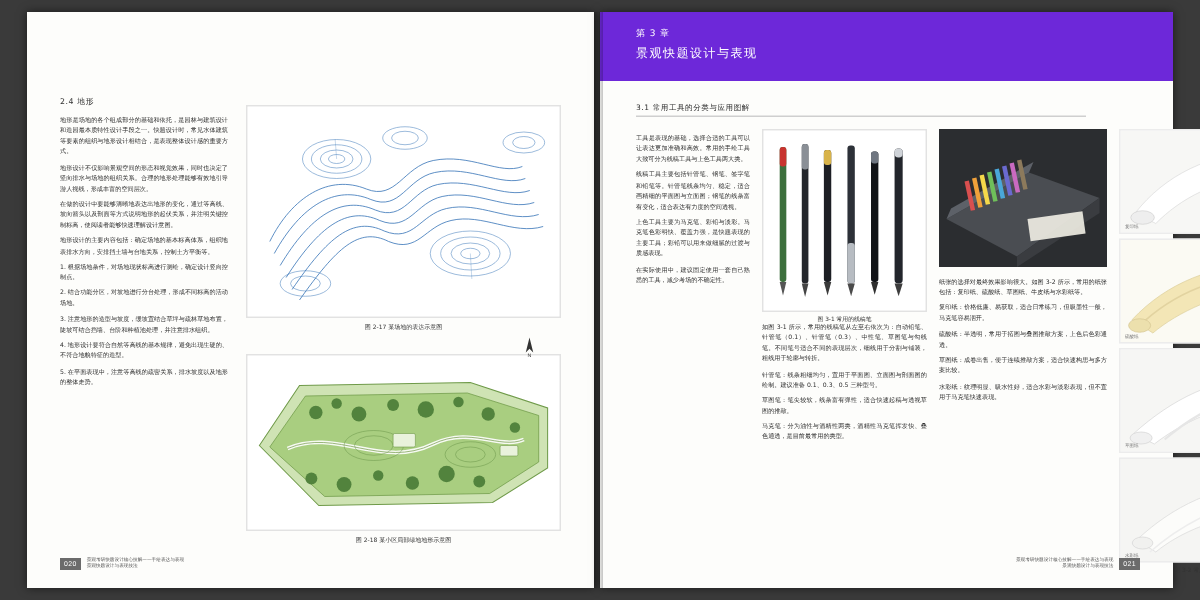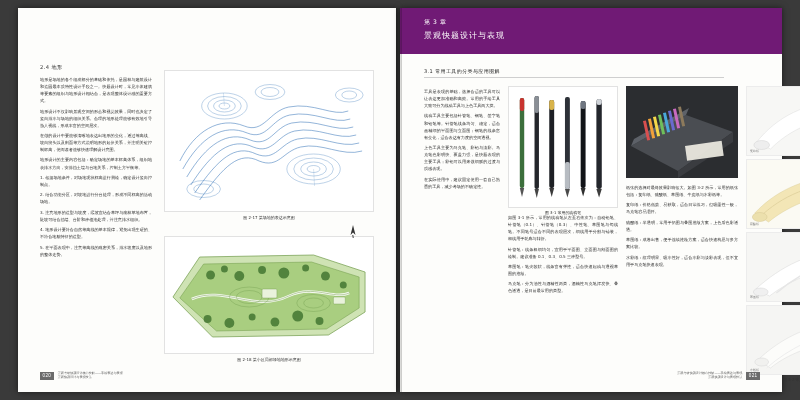--- a/index.html
+++ b/index.html
@@ -16,21 +16,21 @@
   .para{font-size:4.1px;line-height:1.72;color:#2d2d2d;text-align:justify;margin:0 0 3.4px 0;}
   .fig-wrap{position:absolute;}
   .fig-cap{font-size:4px;color:#333;text-align:center;margin-top:2.5px;}
   .fig-box{background:#fff;border:0.4px solid #e2e2e2;overflow:hidden;position:relative;}
   .footer-left{position:absolute;left:22px;bottom:12px;display:flex;align-items:flex-end;gap:4px;}
   .folio{background:#6b6b6b;color:#fff;font-size:4.6px;padding:1.6px 2.6px;letter-spacing:.3px;}
   .footer-txt{font-size:3.1px;line-height:1.5;color:#555;}
   .footer-right{position:absolute;right:22px;bottom:12px;display:flex;align-items:flex-end;gap:4px;}
 
   
-  .rp-band{position:absolute;left:0;top:0;width:100%;height:46px;background:#701a75;}
+  .rp-band{position:absolute;left:0;top:0;width:100%;height:46px;background:#6d28d9;}
   .rp-band .ch-no{position:absolute;left:24px;top:10px;color:#fff;font-size:6px;letter-spacing:.6px;}
   .rp-band .ch-ti{position:absolute;left:24px;top:22px;color:#fff;font-size:8px;letter-spacing:1px;}
   .sec-title{position:absolute;left:24px;top:60px;font-size:5px;color:#2b2b2b;letter-spacing:.4px;}
   .sec-rule{position:absolute;left:24px;top:69px;width:300px;height:.5px;background:#cfcfcf;}
   .rcol{position:absolute;font-size:4.1px;line-height:1.72;color:#2d2d2d;text-align:justify;}
   .small-cap{font-size:3.9px;color:#333;text-align:center;margin-top:2px;}
   
   .photo{background:#2f2f31;position:relative;overflow:hidden;}
   
   .roll{position:relative;overflow:hidden;border:0.4px solid #ececec;background:#fafafa;}

